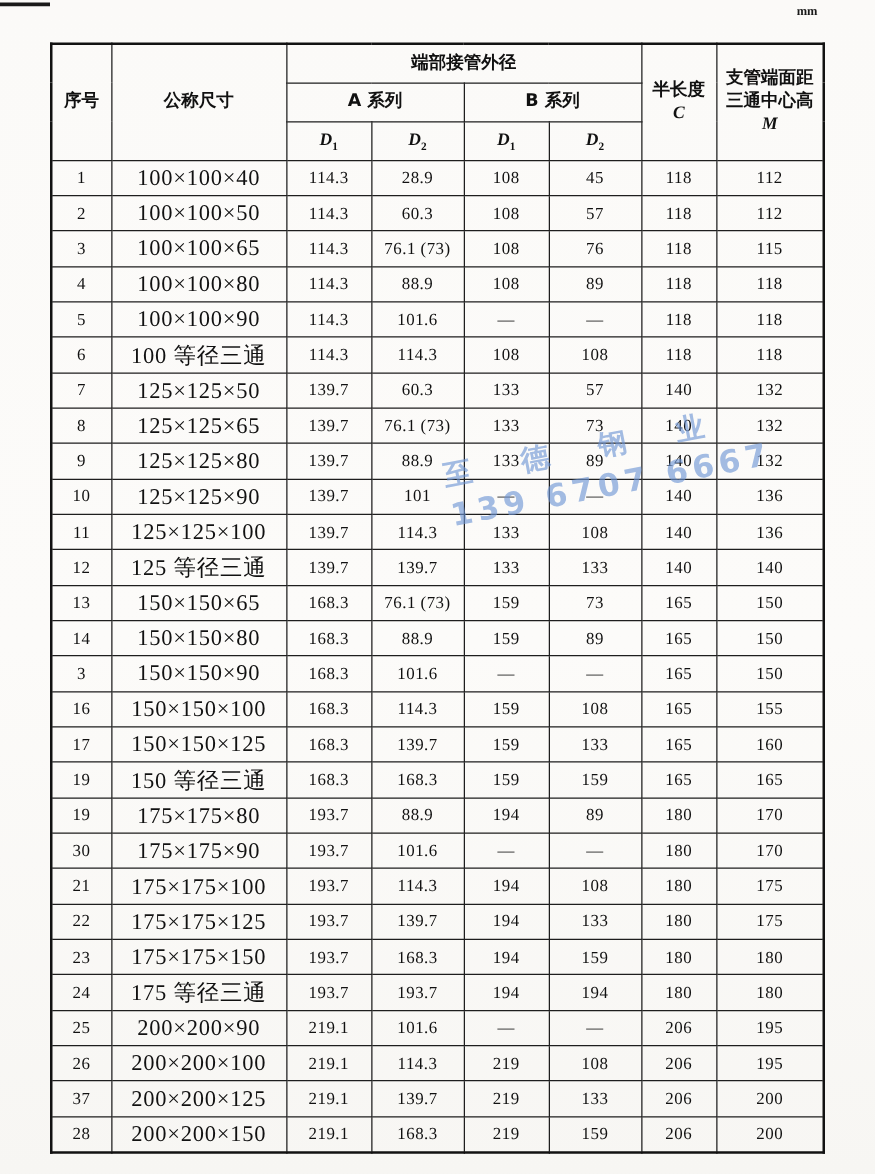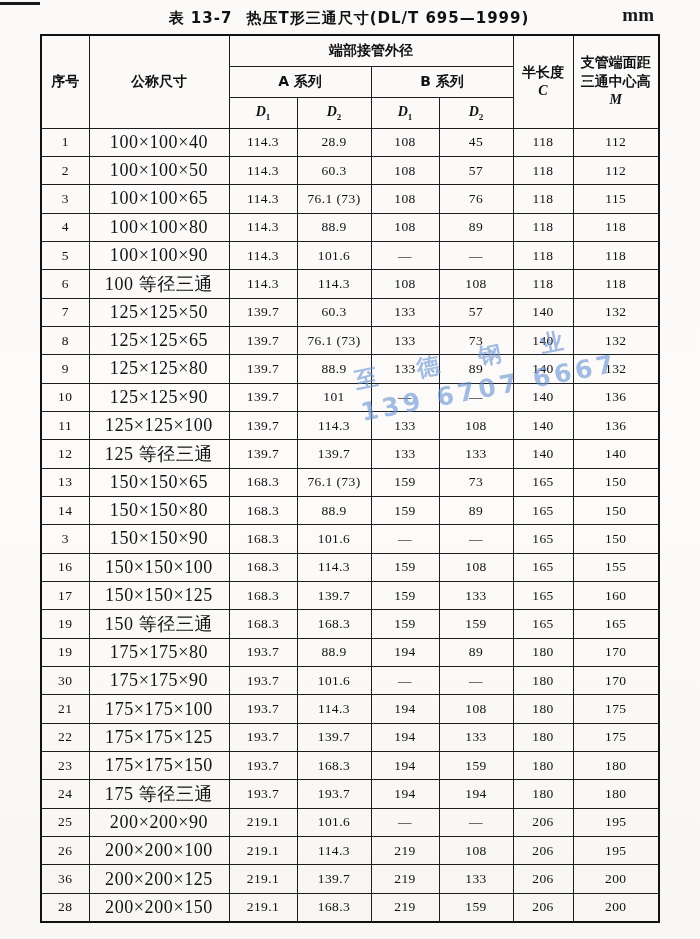--- a/index.html
+++ b/index.html
@@ -22,21 +22,21 @@
     text-align:center;
   }
   .title{
     font-size:15px;font-weight:bold;color:#111;
     letter-spacing:1px;
     font-family:"DejaVu Sans","Liberation Sans",sans-serif;
   }
   .title .tlabel{margin-right:14px;}
   .unit{
     position:absolute;top:4px;right:46px;
-    font-size:19px;font-weight:bold;color:#1a1a1a;
+    font-size:10px;font-weight:bold;color:#1a1a1a;
     font-family:"Liberation Serif","DejaVu Serif",serif;
   }
   table.dims{
     position:absolute;left:40px;top:34px;
     width:618px;height:888px;
     border-collapse:collapse;
     table-layout:fixed;
     background:transparent;
     border:2.6px solid #121212;
   }
@@ -93,25 +93,20 @@
     margin-top:2px;white-space:nowrap;
   }
 </style>
 </head>
 <body>
 
 <div class="page">
 
   <div class="scan-mark"></div>
 
-  <div class="title-row">
-    <span class="title">
-      <span class="tlabel">表 13-7</span><span>热压T形三通尺寸(DL/T 695—1999)</span>
-    </span>
-  </div>
 
   <div class="unit">mm</div>
 
   <table class="dims">
     <colgroup>
       <col style="width:48px">
         <col style="width:140px">
       <col style="width:68px">
         <col style="width:74px">
       <col style="width:68px">
@@ -401,21 +396,21 @@
         <td>26</td>
         <td class="nominal">200×200×100</td>
         <td>219.1</td>
         <td>114.3</td>
         <td>219</td>
         <td>108</td>
         <td>206</td>
         <td>195</td>
       </tr>
         <tr>
-        <td>36</td>
+        <td>37</td>
         <td class="nominal">200×200×125</td>
         <td>219.1</td>
         <td>139.7</td>
         <td>219</td>
         <td>133</td>
         <td>206</td>
         <td>200</td>
       </tr>
         <tr>
         <td>28</td>

